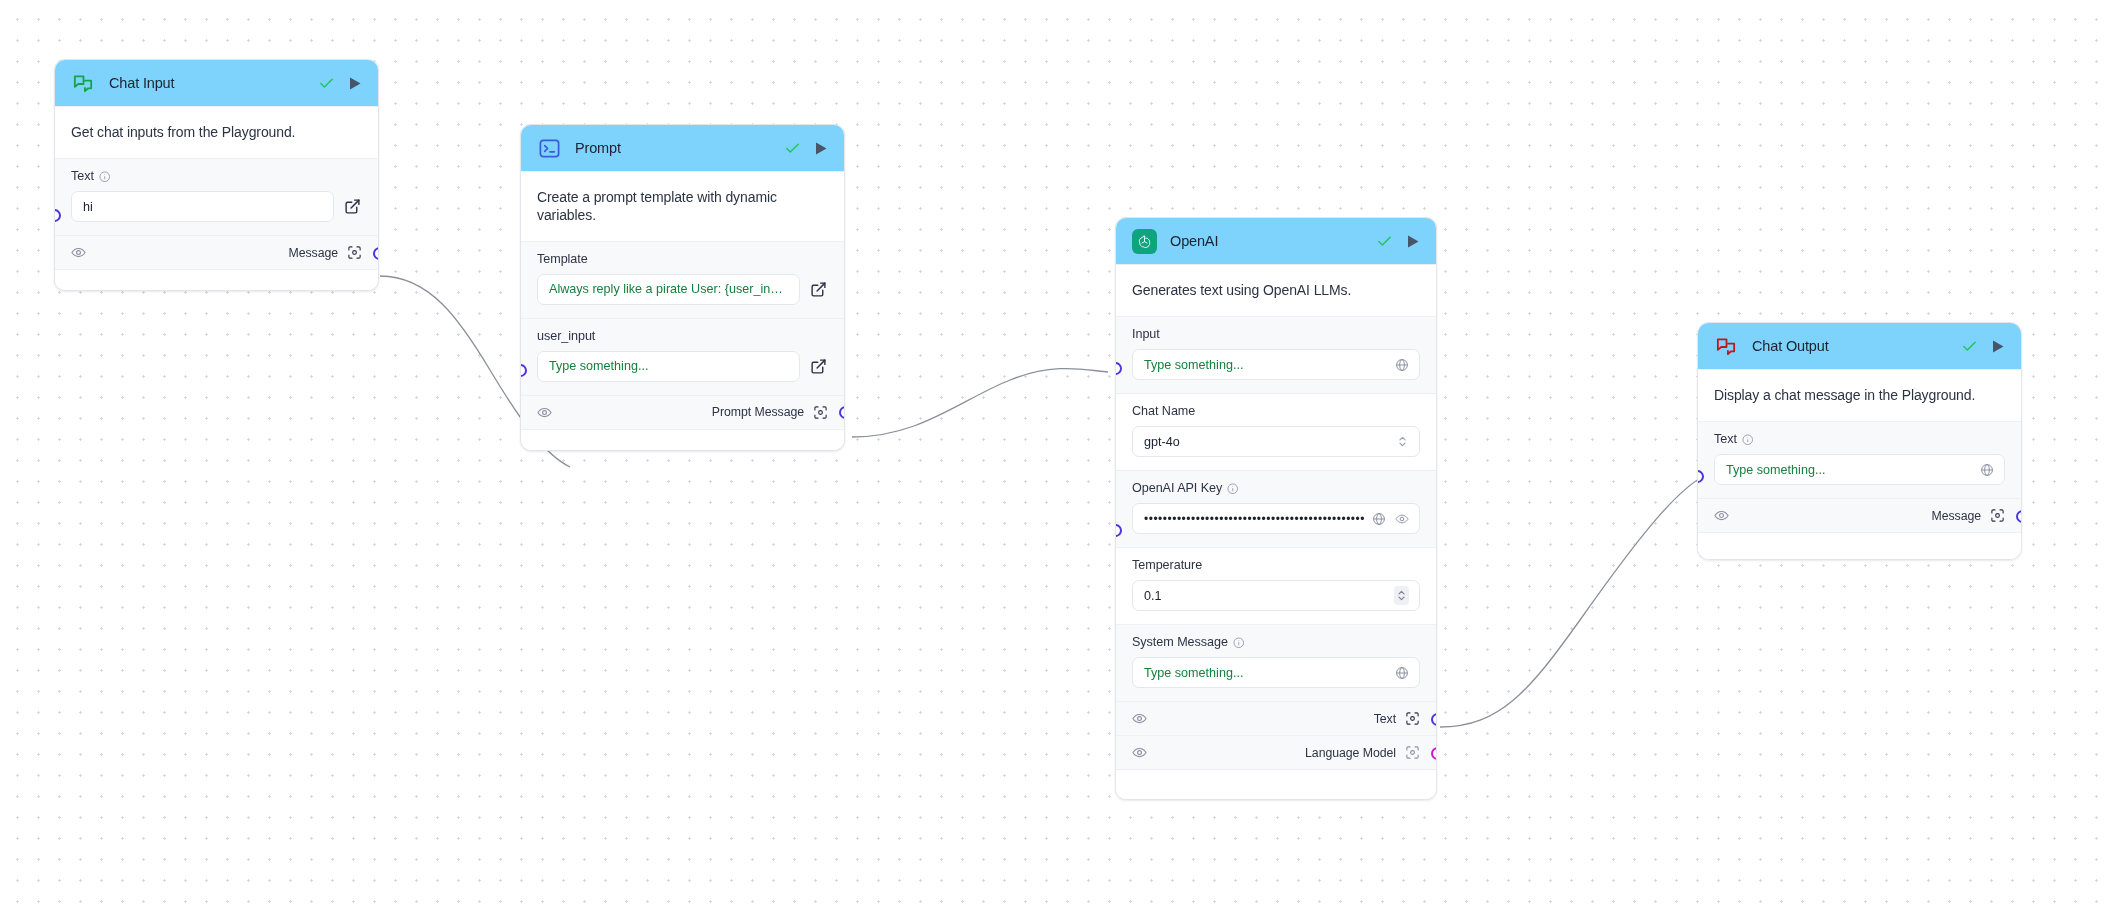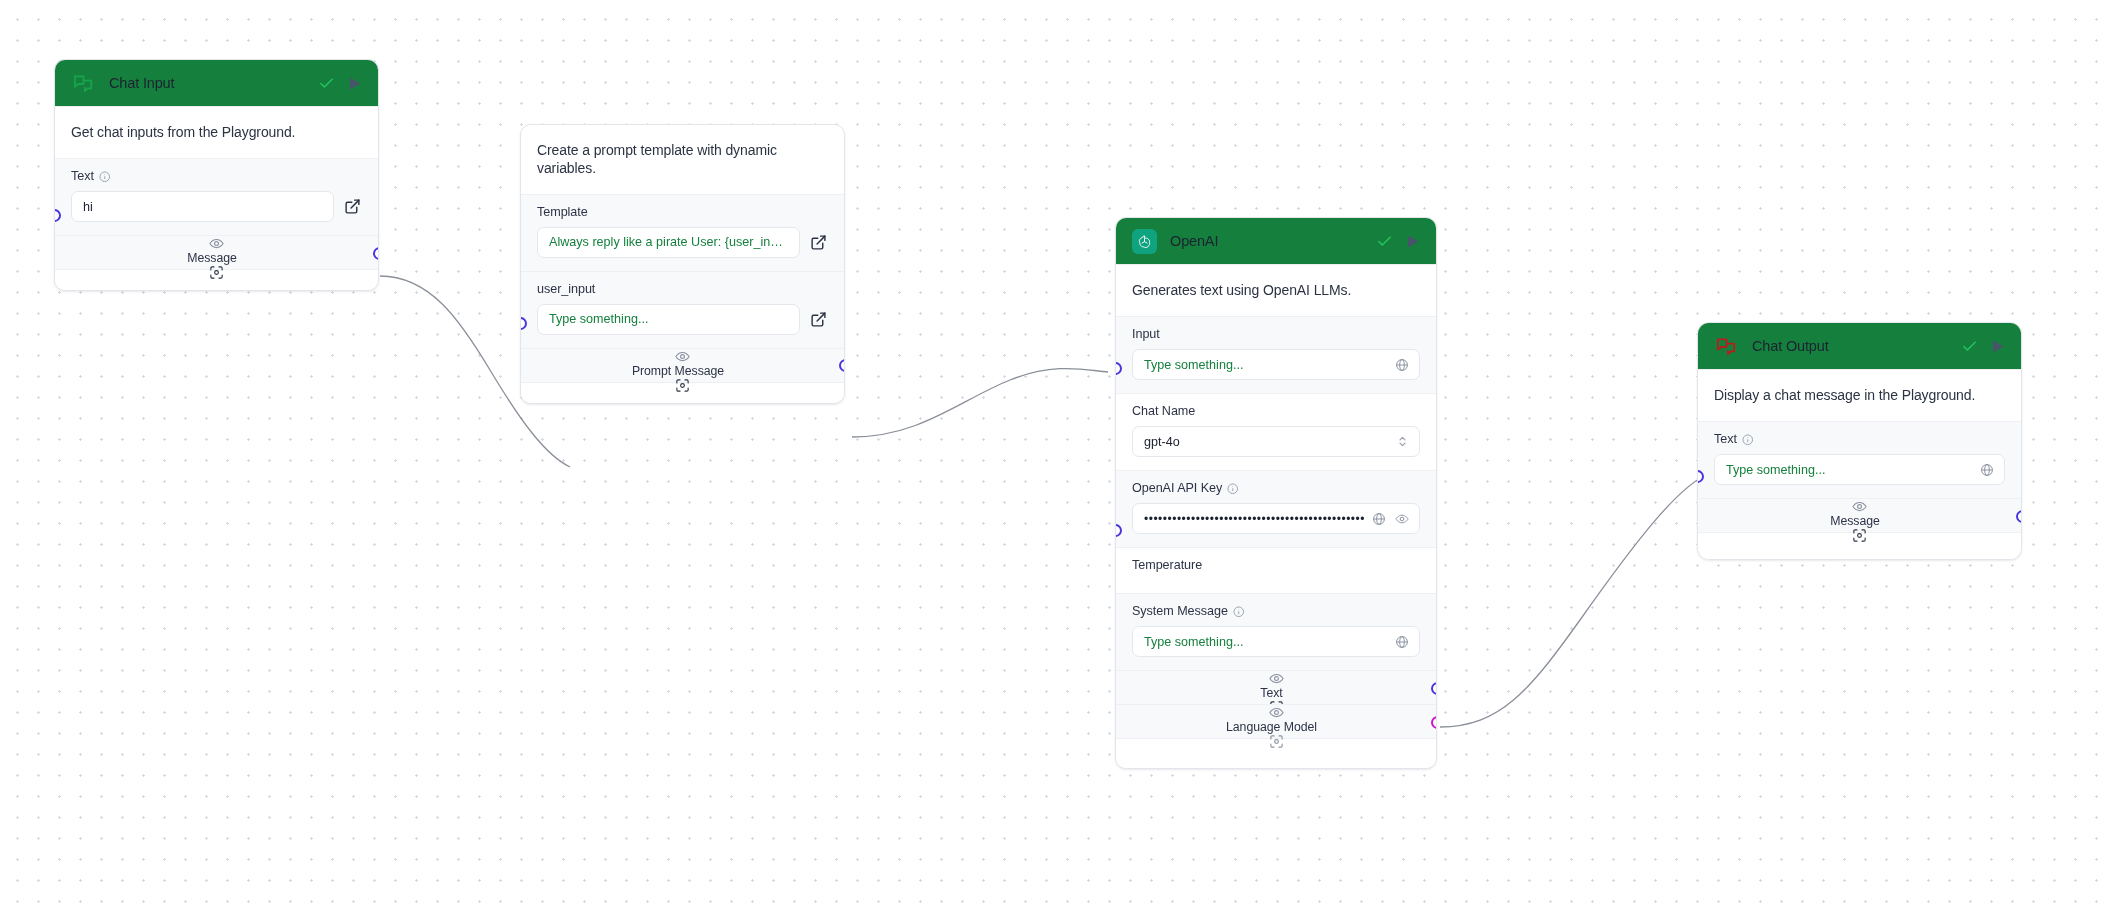--- a/index.html
+++ b/index.html
@@ -24,21 +24,21 @@
     background: #ffffff;
     border: 1px solid #e2e5ea;
     border-radius: 11px;
     box-shadow: 0 1px 3px rgba(16,24,40,0.055), 0 1px 2px rgba(16,24,40,0.04);
     overflow: hidden;
   }
   .node-header {
     display: flex; align-items: center;
     height: 47px;
     padding: 0 16px;
-    background: #15803d;
+    background: #7dd3fc;
     border-bottom: 1px solid #eceef2;
   }
   .node-icon { width: 25px; height: 25px; flex: 0 0 25px; display: flex; align-items: center; justify-content: center; }
   .node-title {
     margin-left: 13px;
     font-size: 14.5px;
     color: #1c2230;
     letter-spacing: -0.15px;
     white-space: nowrap;
   }
@@ -90,21 +90,20 @@
 
   .stepper { flex: 0 0 auto; width: 14px; height: 18px; display:flex; align-items:center; justify-content:center; }
 
   .out-row {
     display: flex; align-items: center;
     height: 34px;
     padding: 0 16px;
     background: #f8f9fb;
     border-top: 1px solid #eef0f4;
     position: relative;
-    flex-direction: column;
   }
   .out-row .eye { flex: 0 0 auto; }
   .out-row .sp { flex: 1 1 auto; }
   .out-name { font-size: 12.3px; color: #2d3346; margin-right: 9px; letter-spacing: -0.05px; }
   .node-foot { height: 21px; background: #ffffff; border-top: 1px solid #eef0f4; }
 
   .handle {
     position: absolute;
     width: 13px; height: 13px;
     border-radius: 50%;
@@ -195,20 +194,41 @@
             <circle cx="12" cy="12" r="3"></circle>
           </svg>
       </span>
       <div class="handle" style="right:-7.5px; top:10.5px;"></div>
     </div>
 
     <div class="node-foot"></div>
   </div>
 
   <div class="node" style="left:520px; top:124px; width:325px;">
+    <div class="node-header">
+      <span class="node-icon">
+        <svg class="i" width="23" height="23" viewBox="0 0 24 24" fill="none" stroke="#3b5bdb" stroke-width="1.8" stroke-linecap="round" stroke-linejoin="round">
+          <rect x="2.5" y="3.5" width="19" height="17" rx="3"></rect>
+          <polyline points="7 9 10 12 7 15"></polyline>
+          <line x1="12.5" y1="15.5" x2="17" y2="15.5"></line>
+        </svg>
+      </span>
+      <span class="node-title">Prompt</span>
+      <span class="hdr-spacer"></span>
+      <span class="hdr-check">
+        <svg class="i" width="17" height="17" viewBox="0 0 24 24" fill="none" stroke="#22c55e" stroke-width="2.1" stroke-linecap="round" stroke-linejoin="round">
+            <polyline points="20 6 9 17 4 12"></polyline>
+          </svg>
+      </span>
+      <span class="hdr-play">
+        <svg class="i" width="14" height="15" viewBox="0 0 14 15">
+            <polygon points="2,1.5 12.5,7.5 2,13.5" fill="#475569"></polygon>
+          </svg>
+      </span>
+    </div>
 
     <div class="node-desc" style="padding-bottom:16px;">Create a prompt template with dynamic variables.</div>
 
     <div class="field">
       <div class="field-label">
         <span>Template</span>
       </div>
       <div class="inp-row">
         <div class="inp">
           <span class="ph">Always reply like a pirate User: {user_inp…</span>
@@ -353,20 +373,29 @@
           </span>
         </span>
       </div>
       <div class="handle" style="left:-7.5px; top:53px;"></div>
     </div>
 
     <div class="field white">
       <div class="field-label">
         <span>Temperature</span>
       </div>
+      <div class="inp">
+        <span class="val">0.1</span>
+        <span class="stepper" style="background:#eef0f4; border-radius:4px; width:15px; height:19px;">
+          <svg class="i" width="11" height="15" viewBox="0 0 12 18" fill="none" stroke="#7f869a" stroke-width="1.5" stroke-linecap="round" stroke-linejoin="round">
+              <polyline points="3 7 6 4 9 7"></polyline>
+              <polyline points="3 11 6 14 9 11"></polyline>
+            </svg>
+        </span>
+      </div>
     </div>
 
     <div class="field">
       <div class="field-label">
         <span>System Message</span>
         <span>
           <svg class="i" width="11.5" height="11.5" viewBox="0 0 24 24" fill="none" stroke="#9aa1af" stroke-width="2">
               <circle cx="12" cy="12" r="10"></circle>
               <line x1="12" y1="11" x2="12" y2="17"></line>
               <circle cx="12" cy="7.4" r="0.9" fill="#9aa1af" stroke="none"></circle>

